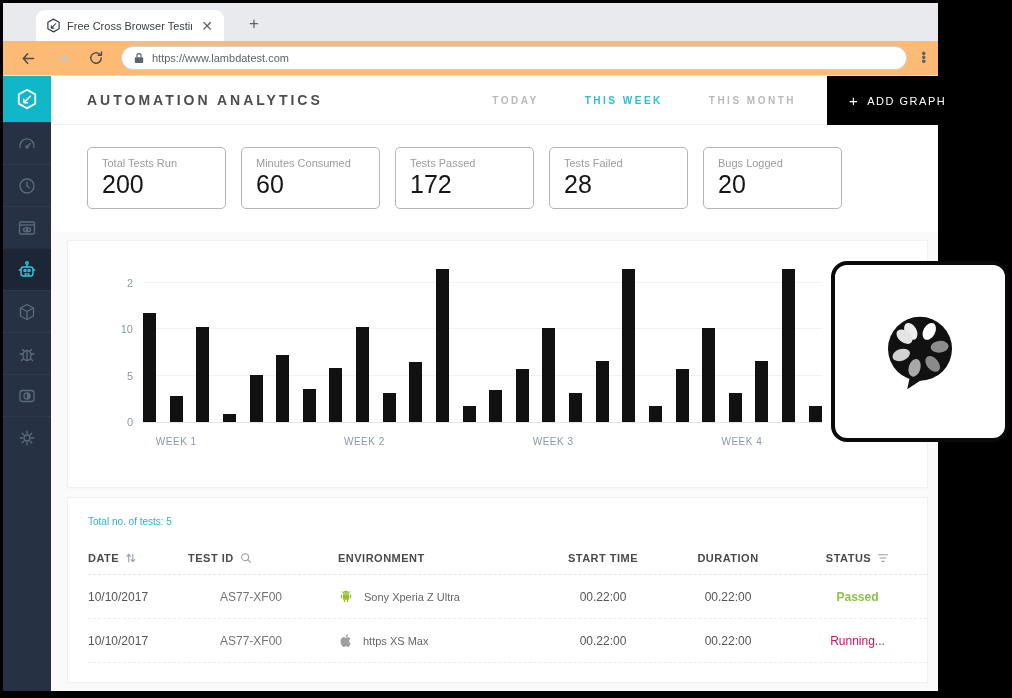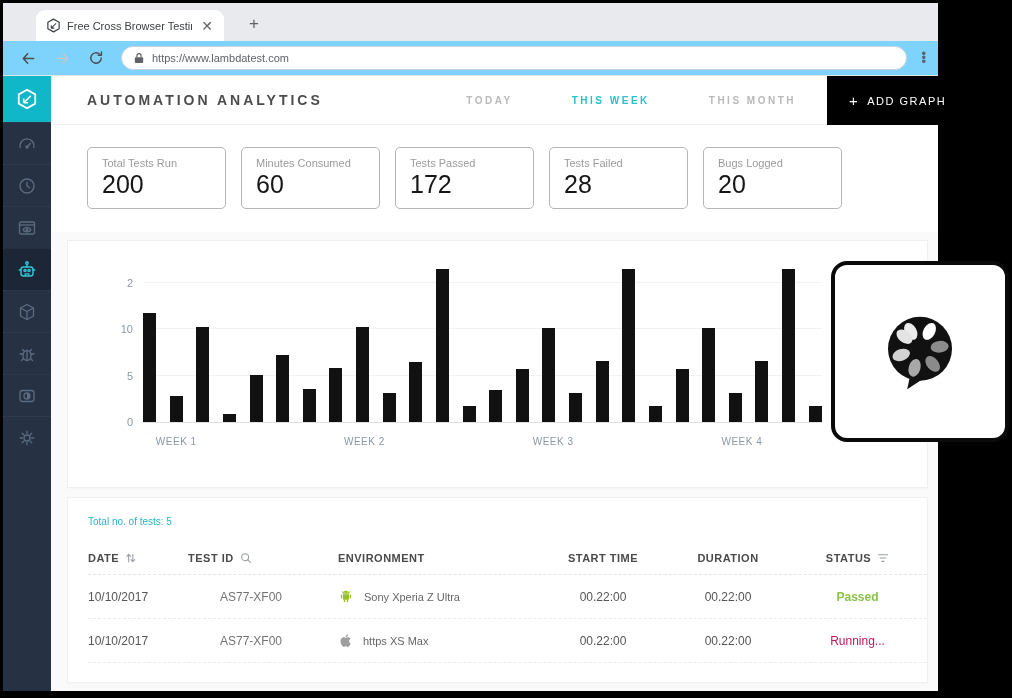--- a/index.html
+++ b/index.html
@@ -10,36 +10,36 @@
     overflow:hidden;
     font-family:"Liberation Sans", sans-serif;
   }
   
   .browser { position:absolute; left:3px; top:3px; width:935px; height:688px; background:#fff; display:flex; flex-direction:column; }
   .tabstrip { height:38px; background:#e9eaed; position:relative; flex:0 0 auto; }
   .tab { position:absolute; left:33px; bottom:0; width:188px; height:31px; background:#fff; border-radius:9px 9px 0 0; display:flex; align-items:center; padding:0 8px 0 10px; }
   .tab-title { font-size:11px; color:#3c4043; white-space:nowrap; overflow:hidden; text-overflow:clip; flex:1; margin:0 6px; }
   .tab-close { font-size:14px; color:#5f6368; line-height:1; padding:1px 3px; cursor:pointer; }
   .newtab { position:absolute; left:238px; bottom:5px; font-size:17px; color:#5f6368; padding:2px 8px; cursor:pointer; }
-  .toolbar { height:35px; background:#7dd3fc; display:flex; align-items:center; padding:0 8px 0 14px; border-bottom:1px solid #e4e4e4; flex:0 0 auto; }
+  .toolbar { height:35px; background:#fdba74; display:flex; align-items:center; padding:0 8px 0 14px; border-bottom:1px solid #e4e4e4; flex:0 0 auto; }
   .nav-ic { width:22px; height:22px; display:flex; align-items:center; justify-content:center; margin-right:12px; color:#4a4d51; }
   .nav-ic.disabled { color:#c3c6ca; }
   .urlbar { flex:1; height:24px; border:1px solid #c8d3e0; border-radius:13px; display:flex; align-items:center; padding:0 12px; margin:0 10px 0 2px; background:#fff; }
   .url-text { font-size:11px; color:#5f6368; margin-left:8px; }
   .menu-dots { color:#5f6368; font-size:13px; letter-spacing:0; padding:0 4px; cursor:pointer; line-height:4px; }
   
   .app { flex:1; display:flex; min-height:0; }
   .sidebar { width:48px; background:#263143; flex:0 0 auto; display:flex; flex-direction:column; }
   .logo-block { height:46px; background:#10b7c8; display:flex; align-items:center; justify-content:center; }
   .side-item { height:42px; display:flex; align-items:center; justify-content:center; color:#5c6b80; border-top:1px dotted rgba(255,255,255,0.07); cursor:pointer; }
   .side-item.active { background:#1c2636; color:#2fc9d8; }
   .content { flex:1; display:flex; flex-direction:column; min-width:0; background:#fff; }
   .app-header { height:49px; display:flex; align-items:center; padding-left:36px; border-bottom:1px solid #f0f0f0; flex:0 0 auto; }
   .page-title { font-size:14px; font-weight:bold; letter-spacing:3px; color:#4c4c4c; }
-  .header-tabs { margin-left:auto; display:flex; align-items:center; gap:59px; padding-right:36px; }
+  .header-tabs { margin-left:auto; display:flex; align-items:center; gap:46px; padding-right:36px; }
   .htab { font-size:10px; font-weight:bold; letter-spacing:2.5px; color:#b9b9b9; cursor:pointer; }
   .htab.active { color:#29c0d0; }
   .sliders { color:#b9b9b9; padding-right:90px; cursor:pointer; }
   .add-graph { position:absolute; left:827px; top:76px; width:185px; height:49px; background:#000; color:#fff; display:flex; align-items:center; padding-left:22px; font-size:11px; letter-spacing:1.5px; cursor:pointer; z-index:5; }
   .add-graph .plus { font-size:15px; margin-right:8px; font-weight:normal; }
   
   .stats { height:107px; padding:22px 0 0 36px; display:flex; gap:15px; flex:0 0 auto; }
   .card { width:139px; height:62px; border:1px solid #b5b5b5; border-radius:5px; padding:9px 14px; background:#fff; }
   .card .lbl { font-size:11px; color:#9b9b9b; }
   .card .val { font-size:25px; color:#161616; margin-top:1px; font-weight:500; }

